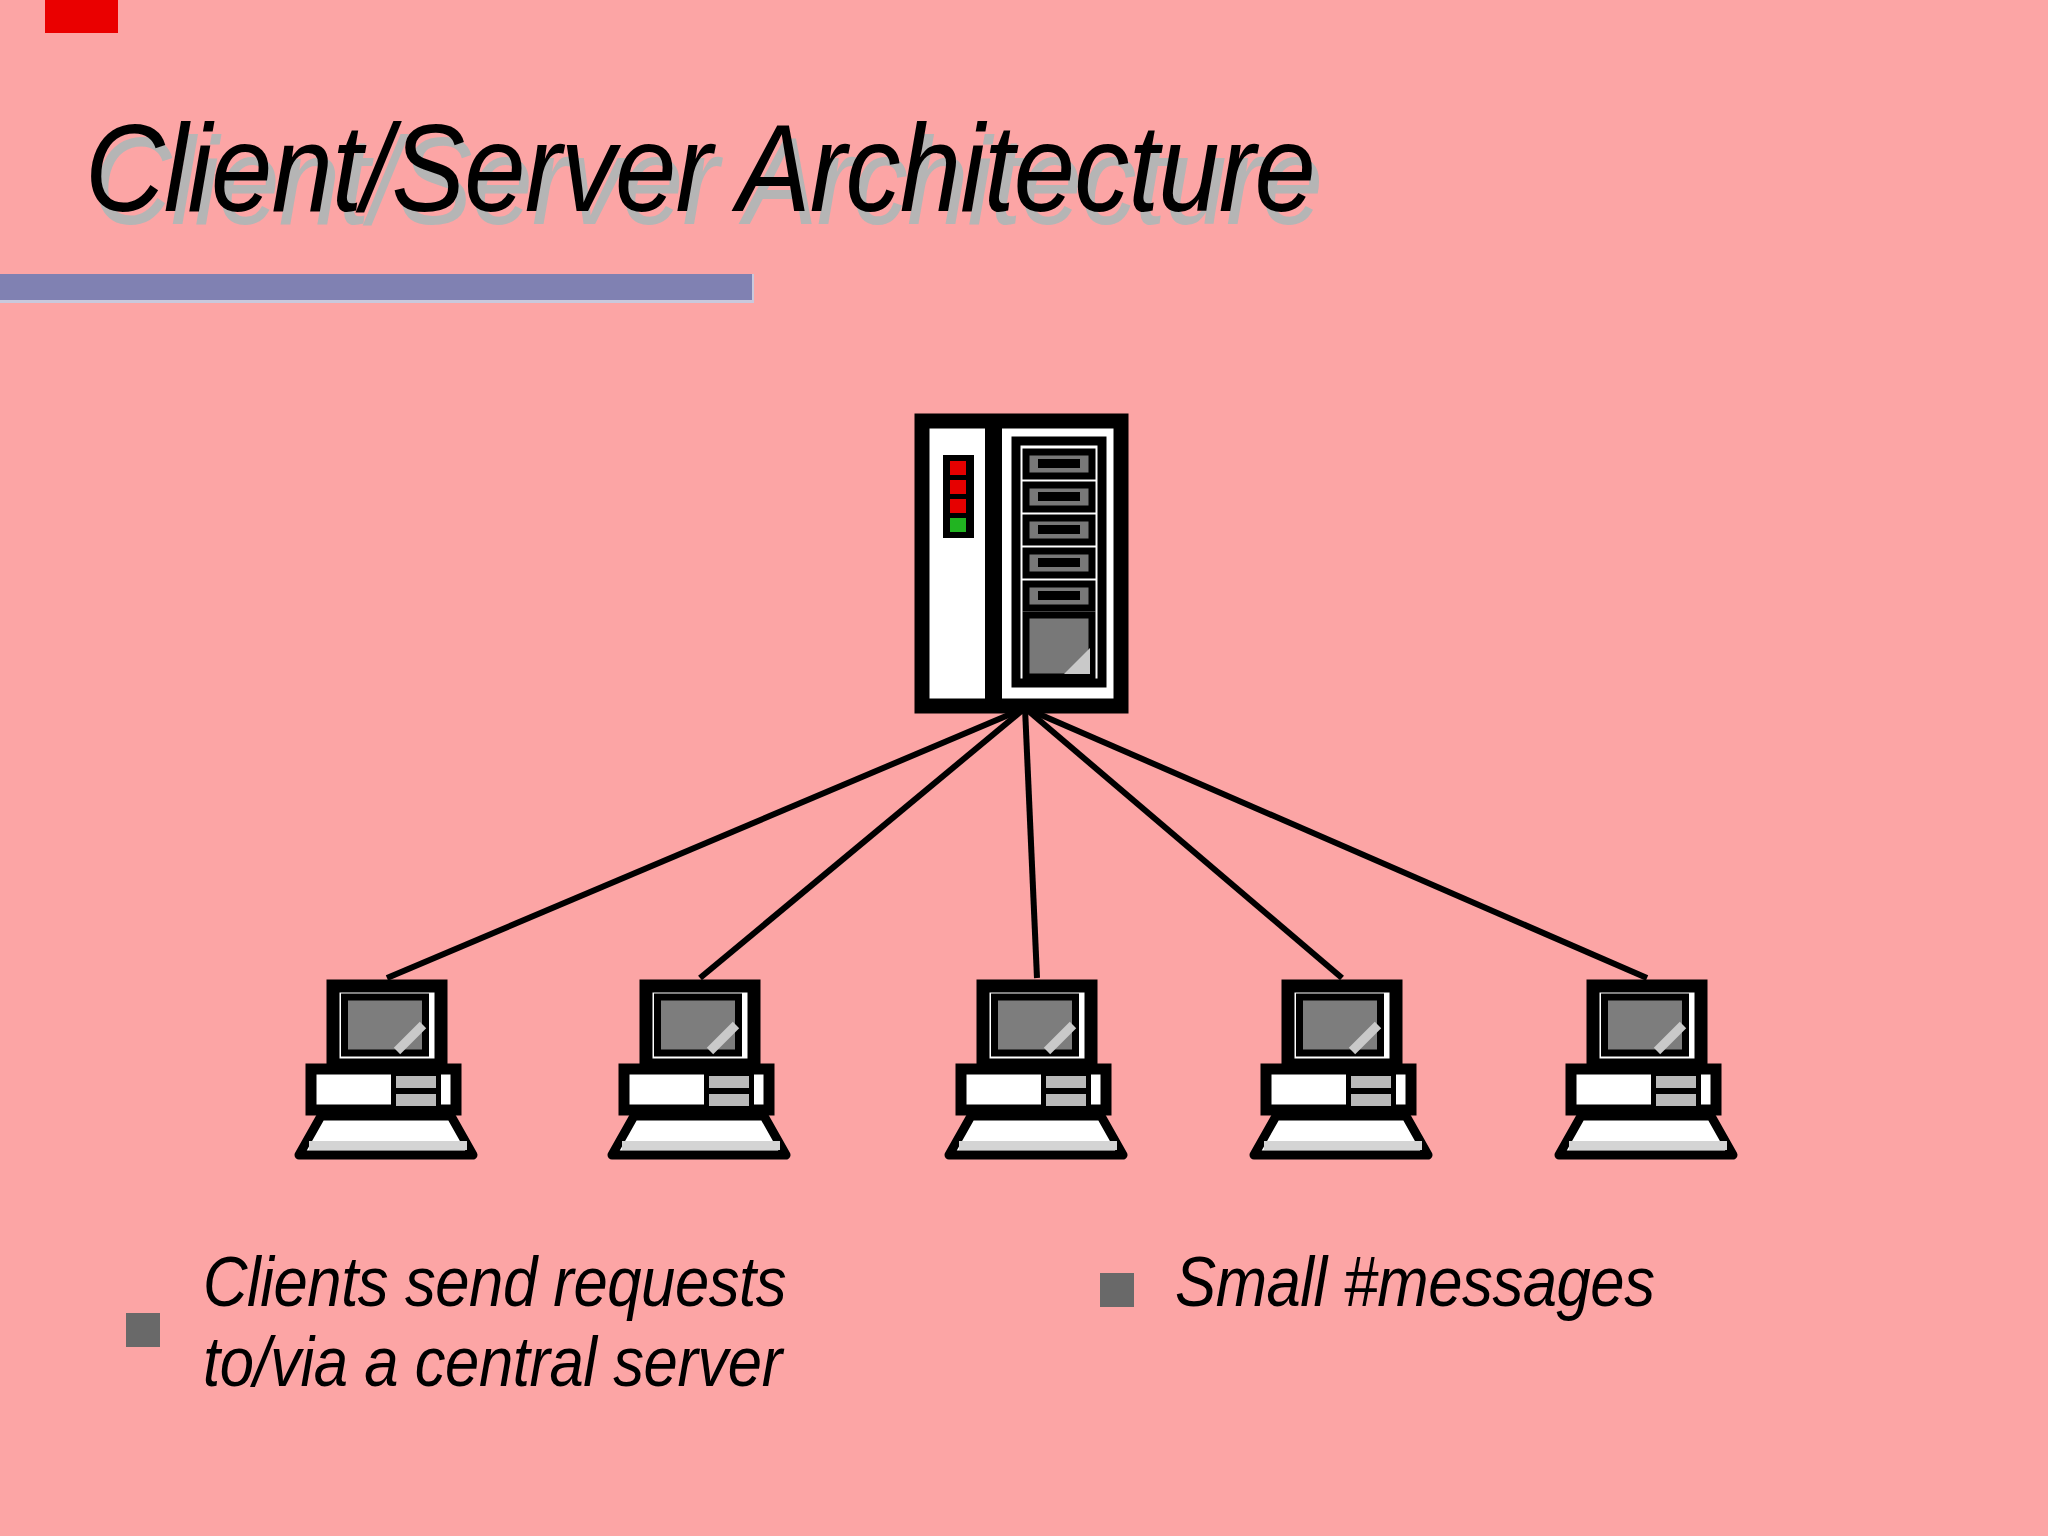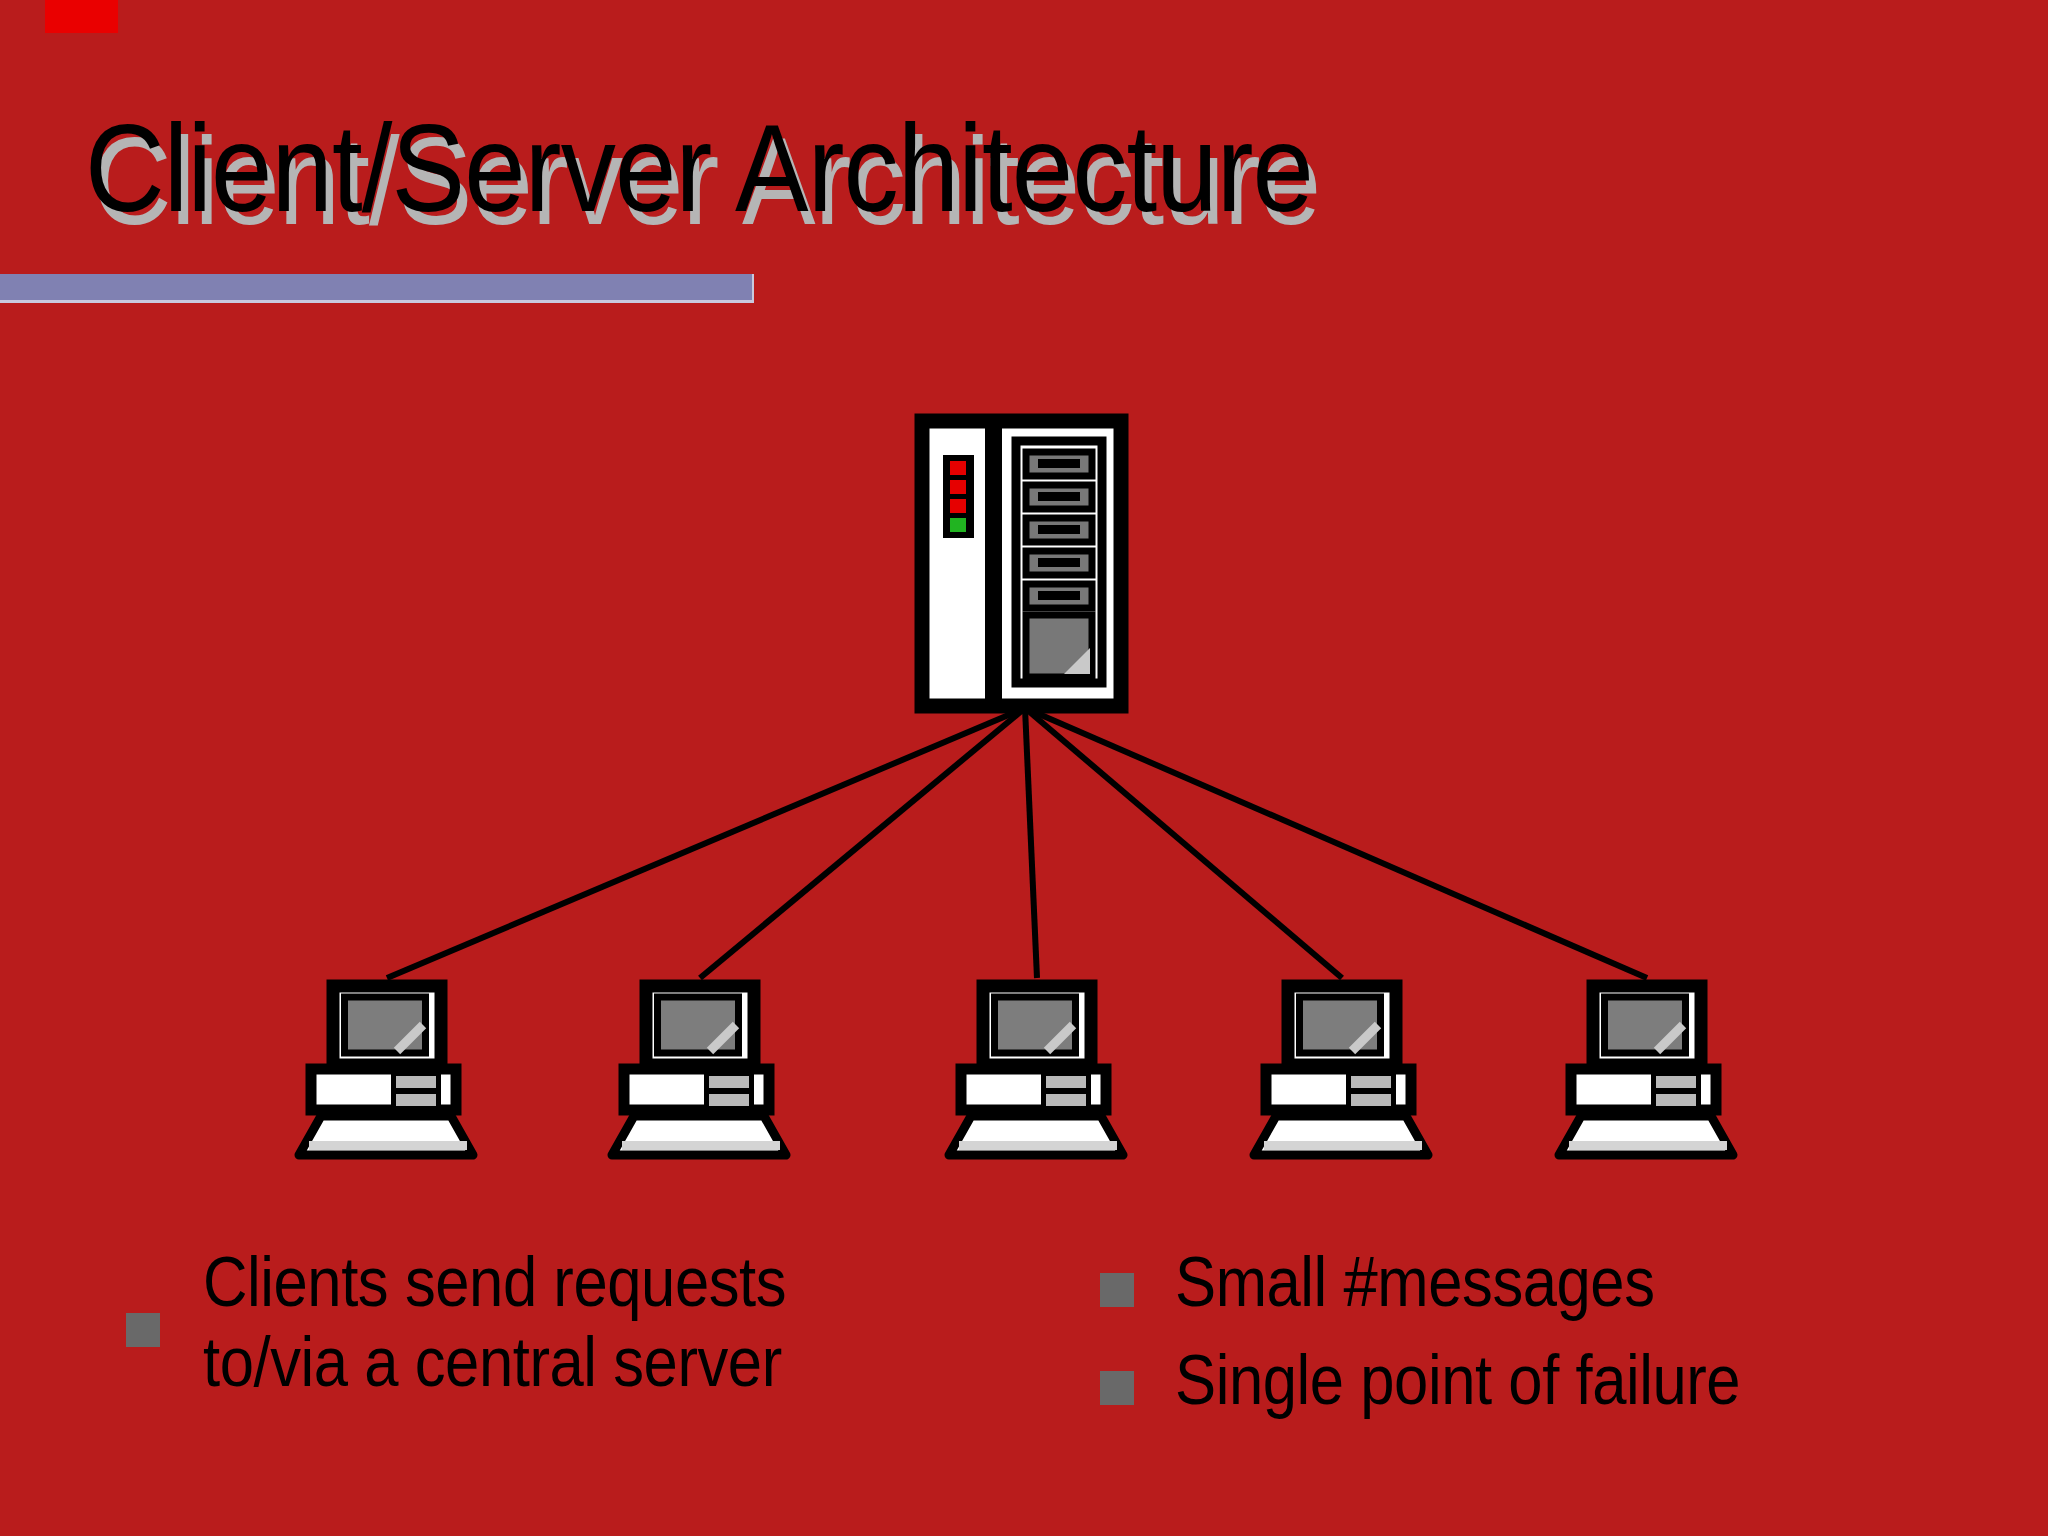--- a/index.html
+++ b/index.html
@@ -3,21 +3,21 @@
 <meta charset="utf-8">
 <style>
   html,body{margin:0;padding:0;}
   body{
     width:2048px;height:1536px;
     background:#ffffff;
     position:relative;
     overflow:hidden;
     font-family:"Liberation Sans", sans-serif;
   }
-  .slide{position:absolute;inset:0;background:#b91c1c;}
+  .slide{position:absolute;inset:0;background:#fca5a5;font-style:italic;}
 
   
   .red-marker{
     position:absolute;left:45px;top:0;width:73px;height:33px;
     background:#ea0000;
   }
 
   
   .title{
     position:absolute;left:85px;top:103px;
@@ -152,19 +152,15 @@
         <span class="line">to/via a central server</span>
       </div>
     </div>
   </div>
 
   <div class="bullets bullets-right">
     <div class="bullet-item">
       <span class="bullet-square"></span>
       <div class="bullet-text">Small #messages</div>
     </div>
-    <div class="bullet-item">
-      <span class="bullet-square"></span>
-      <div class="bullet-text">Single point of failure</div>
-    </div>
   </div>
 
 </div>
 
 </body></html>

